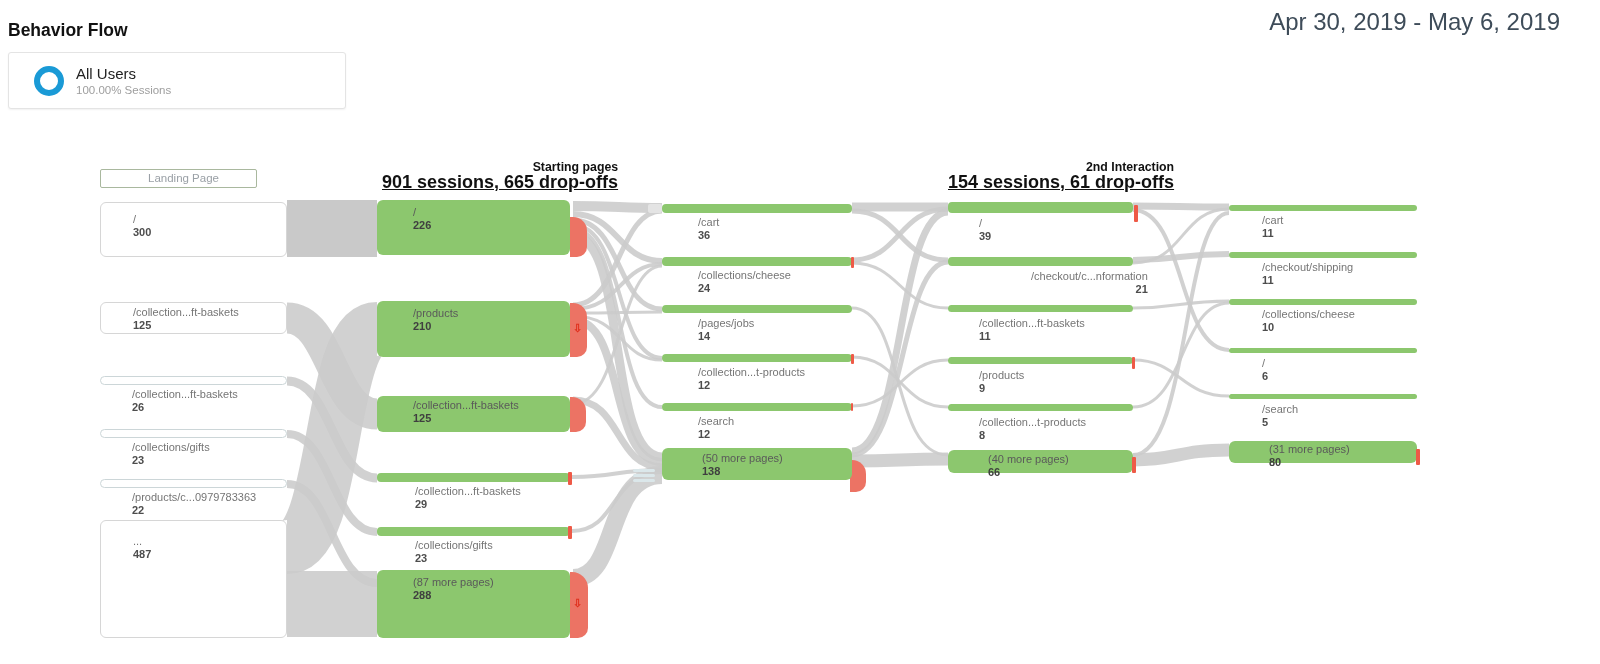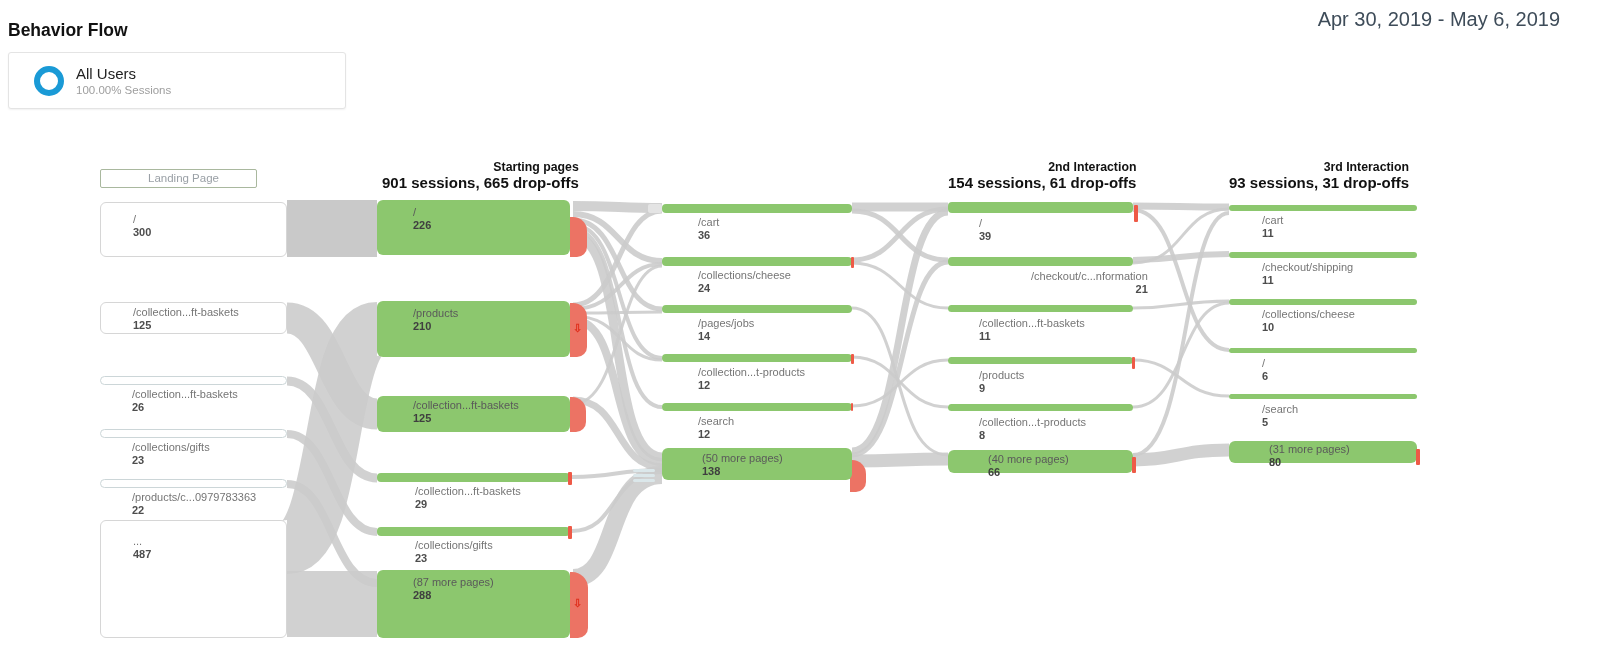--- a/index.html
+++ b/index.html
@@ -6,38 +6,38 @@
     --green:#8cc76e;
     --red:#ec7364;
     --tickred:#ee5a47;
     --linkgray:#cbcbcb;
     --teal:#dbe7ea;
   }
   *{margin:0;padding:0;box-sizing:border-box;}
   body{background:#fff;font-family:"Liberation Sans", sans-serif;}
   .stage{position:relative;width:1600px;height:664px;background:#fff;overflow:hidden;}
 
-  .date-range{position:absolute;top:8px;right:40px;font-size:20px;color:#3e4c59;z-index:5;}
+  .date-range{position:absolute;top:8px;right:40px;font-size:24px;color:#3e4c59;z-index:5;}
   .page-title{position:absolute;left:8px;top:20px;font-size:17.5px;font-weight:bold;color:#111;z-index:5;}
 
   .segment-card{position:absolute;left:8px;top:52px;width:338px;height:57px;background:#fff;
     border:1px solid #e4e4e4;border-radius:3px;box-shadow:0 1px 2px rgba(0,0,0,.06);z-index:5;display:flex;align-items:center;}
   .segment-ring{width:30px;height:30px;border:6px solid #1a9ad6;border-radius:50%;margin-left:25px;}
   .segment-text{margin-left:12px;}
   .segment-name{font-size:15px;color:#212121;line-height:18px;}
   .segment-sub{font-size:11.5px;color:#9e9e9e;line-height:14px;}
 
   .dropdown{position:absolute;left:100px;top:169px;width:157px;height:19px;border:1px solid #a9b89e;
     border-radius:2px;background:#fff;z-index:4;}
   .dropdown span{font-size:11.5px;color:#9aa0a6;line-height:17px;padding-left:7px;display:block;
     white-space:nowrap;overflow:hidden;margin-left:40px;}
 
   .col-head{position:absolute;z-index:4;text-align:right;}
   .col-title{font-size:12.3px;font-weight:bold;color:#111;line-height:15px;white-space:nowrap;}
-  .col-sub{font-size:15px;font-weight:bold;color:#111;line-height:15px;white-space:nowrap;}
+  .col-sub{font-size:18px;font-weight:bold;color:#111;line-height:15px;white-space:nowrap;text-decoration:underline;}
 
   .links{position:absolute;left:0;top:0;z-index:0;}
 
   .wbox{position:absolute;background:#fff;border:1px solid #d6d6d6;border-radius:6px;z-index:2;}
   .wpill{position:absolute;background:#fff;border:1px solid #ccd6d8;border-radius:5px;z-index:2;}
   .gbox{position:absolute;background:var(--green);border-radius:6px;z-index:2;}
   .gbar{position:absolute;background:var(--green);border-radius:4px;z-index:2;}
 
   .node-label{font-size:11px;color:#757575;line-height:13px;white-space:nowrap;}
   .node-value{font-size:11px;font-weight:bold;color:#4d4d4d;line-height:13px;white-space:nowrap;}
@@ -123,24 +123,20 @@
     </div>
 
   <div class="col-head" style="left:382px;top:160px;">
     <div class="col-title">Starting pages</div>
     <div class="col-sub">901 sessions, 665 drop-offs</div>
   </div>
   <div class="col-head" style="left:948px;top:160px;">
     <div class="col-title">2nd Interaction</div>
     <div class="col-sub">154 sessions, 61 drop-offs</div>
   </div>
-  <div class="col-head" style="left:1229px;top:160px;">
-    <div class="col-title">3rd Interaction</div>
-    <div class="col-sub">93 sessions, 31 drop-offs</div>
-  </div>
 
   <div class="wbox" style="left:100px;top:202px;width:187px;height:55px;padding:10px 0 0 32px;">
     <div class="node-label">/</div>
     <div class="node-value">300</div>
   </div>
   <div class="wbox" style="left:100px;top:302px;width:187px;height:32px;padding:3px 0 0 32px;">
     <div class="node-label">/collection...ft-baskets</div>
     <div class="node-value">125</div>
   </div>
   <div class="wpill" style="left:100px;top:376px;width:187px;height:9px;"></div>

